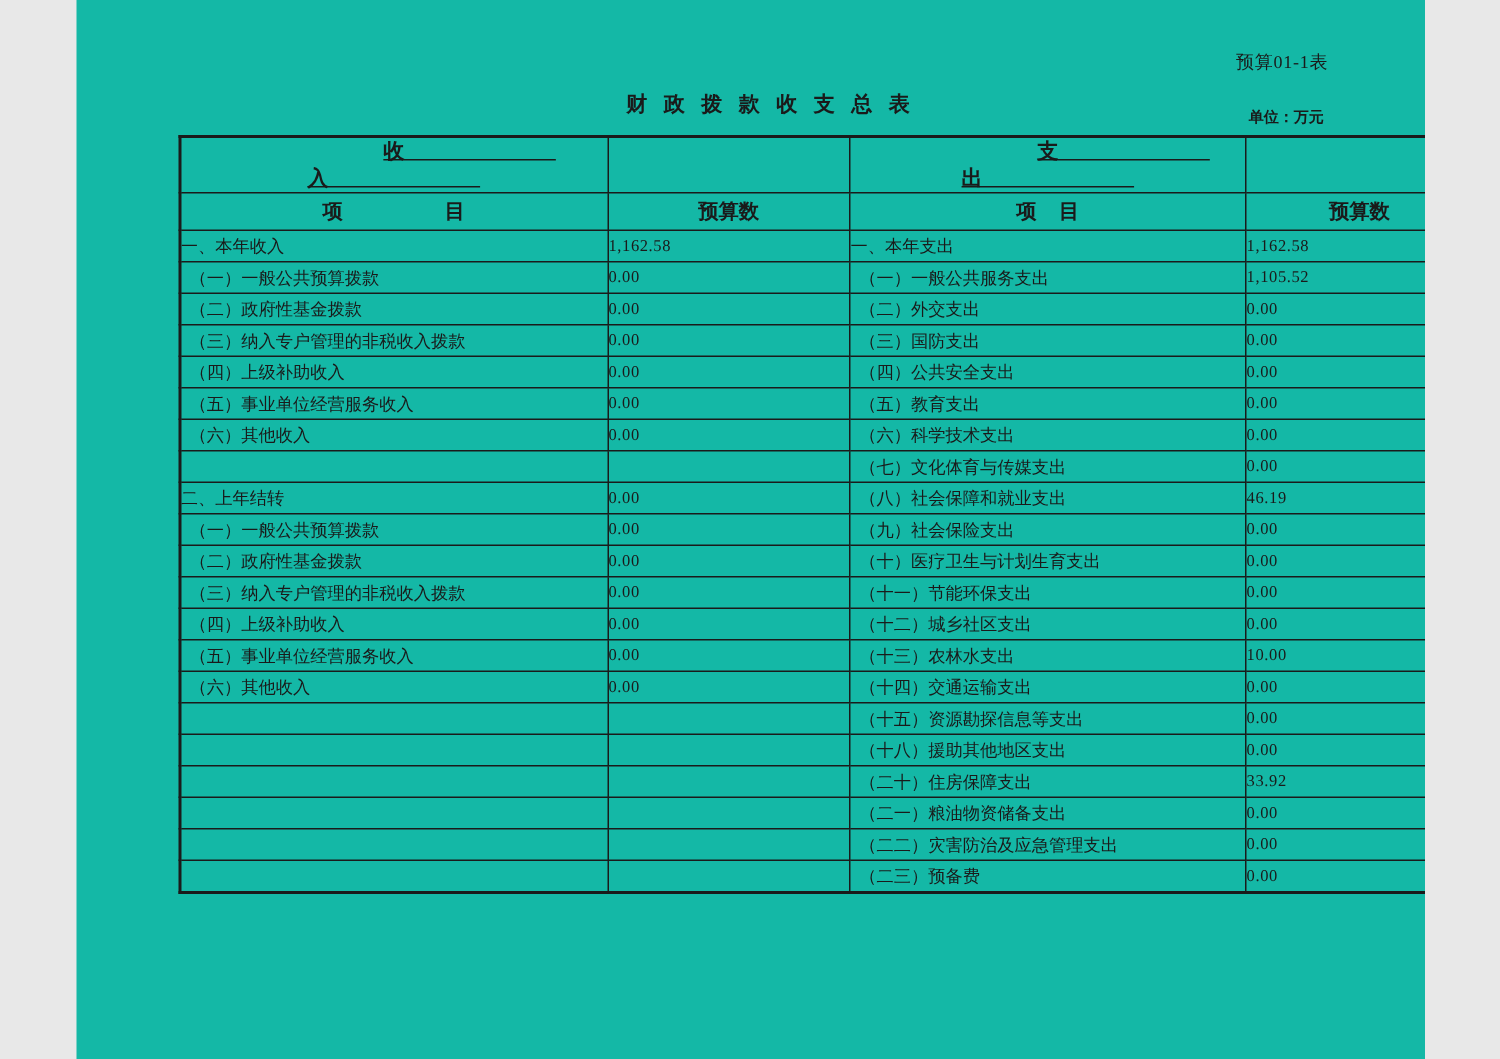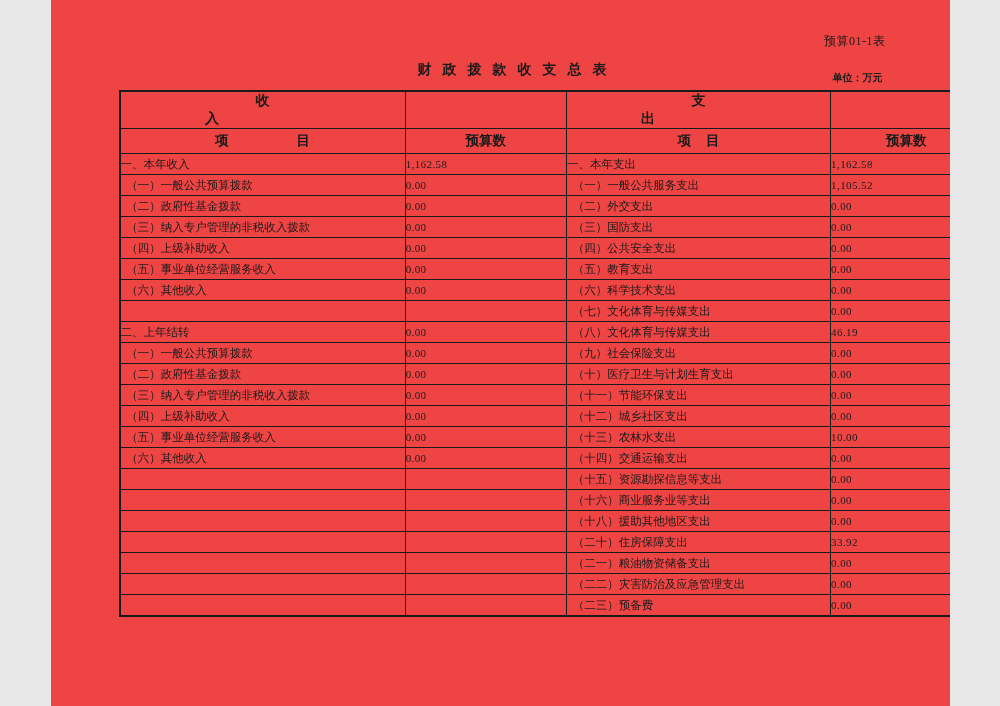--- a/index.html
+++ b/index.html
@@ -1,20 +1,20 @@
 <!DOCTYPE html>
 <html lang="zh"><head>
 <meta charset="utf-8">
 <style>
   html,body { margin:0; padding:0; background:#e8e8e8; }
   .page {
     position:relative;
     width:899px; height:706px;
     margin:0 auto;
-    background:#ef4444;
+    background:#14b8a6;
     font-family:"Liberation Serif","DejaVu Serif",serif;
     color:#1a1a1a;
     overflow:hidden;
   }
   .doc-code {
     position:absolute; top:33px; right:64px;
     font-size:12px; letter-spacing:0.5px;
   }
   .title {
     position:absolute; top:49px; left:0; width:100%;
@@ -34,20 +34,21 @@
   }
   table.budget th, table.budget td {
     border:1.5px solid #1a1a1a;
     padding:0; margin:0;
     overflow:hidden;
   }
   th.grp {
     height:21px; font-size:14px; font-weight:bold;
     text-align:center; vertical-align:middle;
     border-bottom-width:2px;
+    text-decoration:underline;
   }
   th.colhead {
     height:24px; font-size:13.5px; font-weight:bold;
     text-align:center; vertical-align:middle;
     border-bottom-width:2px;
   }
   .sp-wide  { letter-spacing:101px; text-indent:101px; }
   .sp-mid   { letter-spacing:68px;  text-indent:68px; }
   .sp-small { letter-spacing:15px;  text-indent:15px; }
   td { height:20px; vertical-align:middle; }
@@ -145,21 +146,21 @@
   <tr>
     <td class="item"></td>
     <td class="val"></td>
     <td class="item">  （七）文化体育与传媒支出</td>
     <td class="val">0.00</td>
   </tr>
 
   <tr>
     <td class="item">二、上年结转</td>
     <td class="val">0.00</td>
-    <td class="item">  （八）文化体育与传媒支出</td>
+    <td class="item">  （八）社会保障和就业支出</td>
     <td class="val">46.19</td>
   </tr>
 
   <tr>
     <td class="item">  （一）一般公共预算拨款</td>
     <td class="val">0.00</td>
     <td class="item">  （九）社会保险支出</td>
     <td class="val">0.00</td>
   </tr>
 
@@ -198,26 +199,20 @@
     <td class="val">0.00</td>
   </tr>
 
   <tr>
     <td class="item"></td>
     <td class="val"></td>
     <td class="item">  （十五）资源勘探信息等支出</td>
     <td class="val">0.00</td>
   </tr>
 
-  <tr>
-    <td class="item"></td>
-    <td class="val"></td>
-    <td class="item">  （十六）商业服务业等支出</td>
-    <td class="val">0.00</td>
-  </tr>
 
 
   <tr>
     <td class="item"></td>
     <td class="val"></td>
     <td class="item">  （十八）援助其他地区支出</td>
     <td class="val">0.00</td>
   </tr>
 
 

